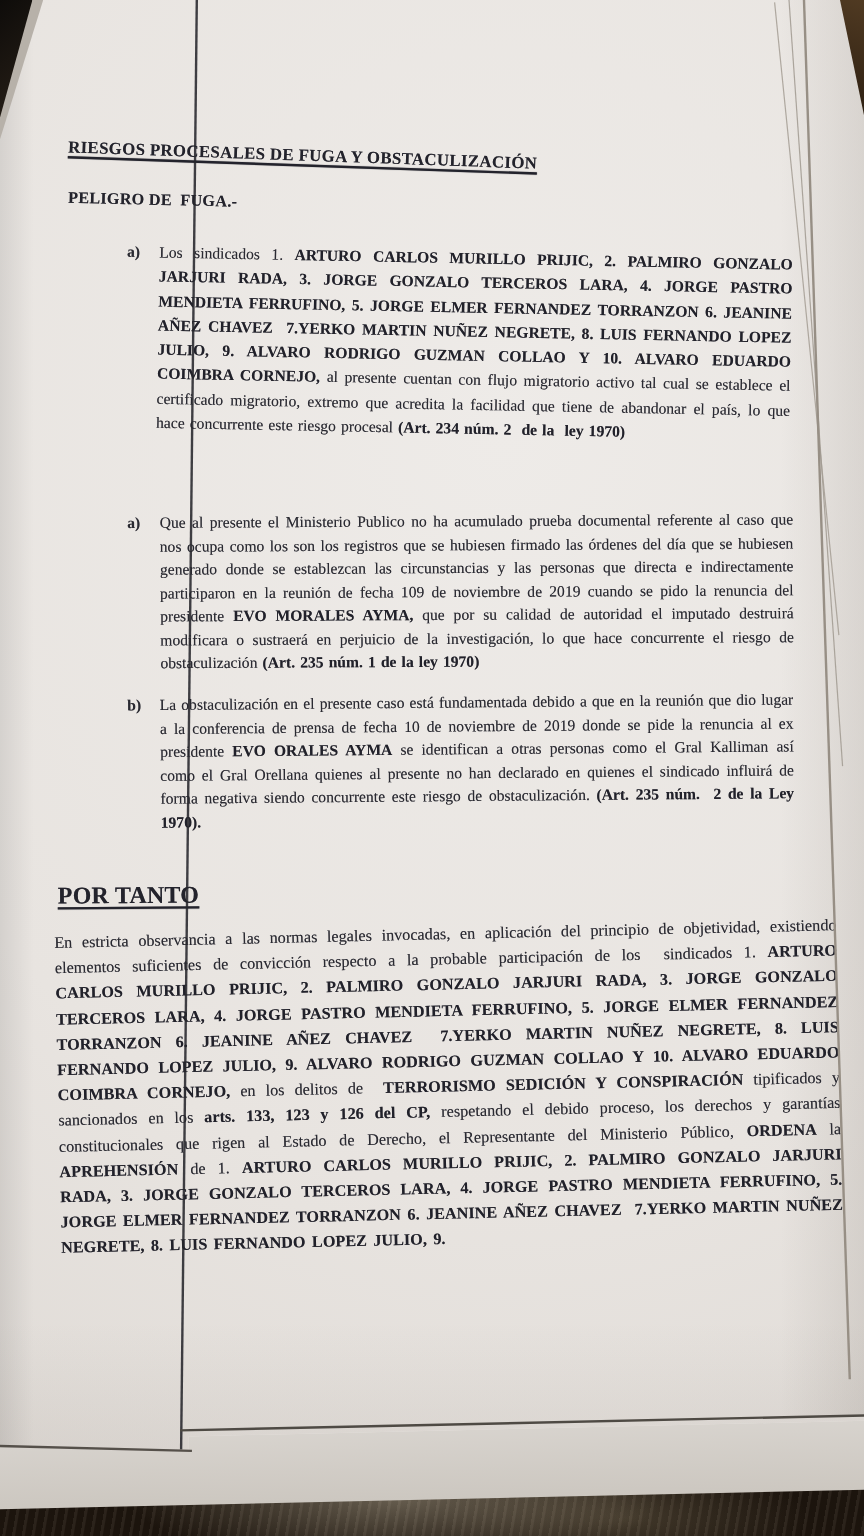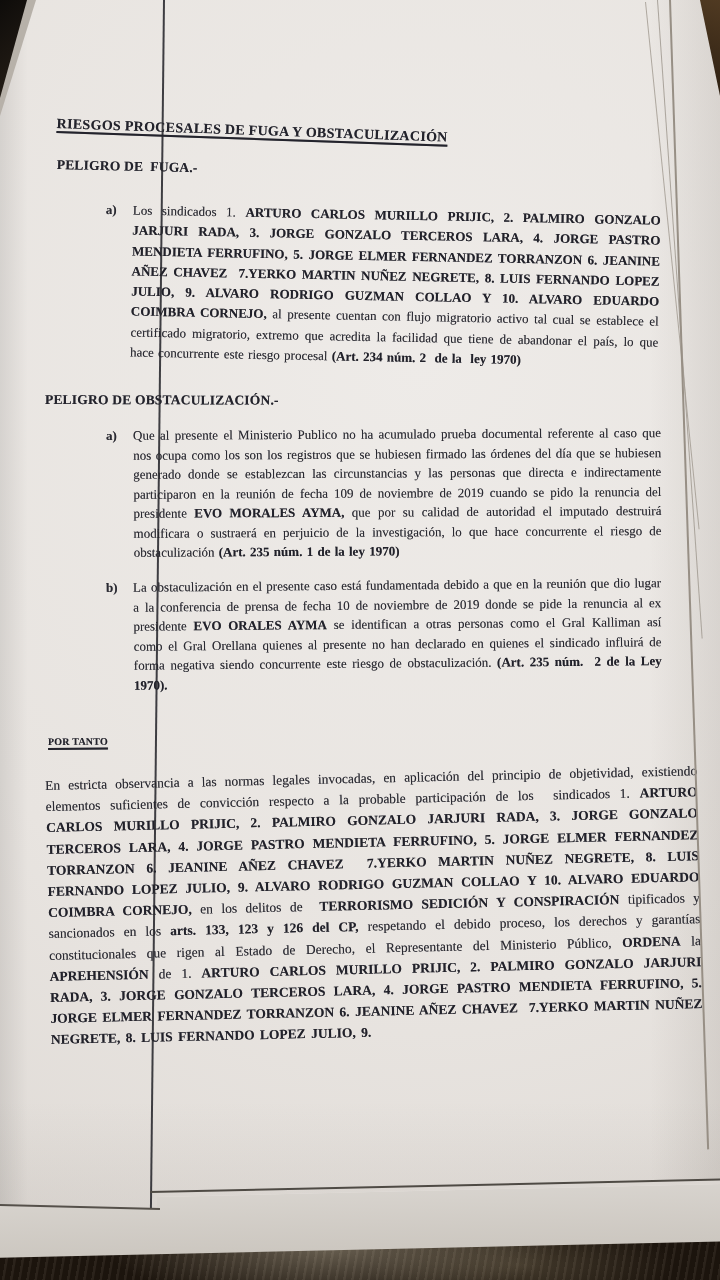--- a/index.html
+++ b/index.html
@@ -78,21 +78,21 @@
     left:57px;top:116px;width:420px;
     font-size:14px;font-weight:bold;letter-spacing:0.3px;white-space:pre;
     text-decoration:underline;text-underline-offset:3px;text-decoration-thickness:1.5px;
     transform:rotate(2deg);color:#23232c;
   }
   .hd{font-size:13.5px;font-weight:bold;white-space:pre;color:#23232c;letter-spacing:0.2px;}
   .hd-fuga{left:57px;top:157px;transform:rotate(1.3deg);}
   .hd-obst{left:45px;top:392px;transform:rotate(0.15deg);}
   .hd-portanto{
     left:48px;top:736px;transform:rotate(-0.4deg);
-    font-size:10px;text-decoration:underline;text-underline-offset:3px;text-decoration-thickness:1.5px;
+    font-size:20px;text-decoration:underline;text-underline-offset:3px;text-decoration-thickness:1.5px;
   }
   .item{position:absolute;width:555px;}
   .item .item-label{position:absolute;left:0;top:0;font-weight:bold;font-size:13px;}
   .item .rich{margin:0;padding-left:27px;}
   .rich{
     text-align:justify;white-space:pre-wrap;word-spacing:1px;
   }
   .item-a1{left:106px;top:200px;font-size:13px;line-height:20.3px;transform:rotate(1.1deg);transform-origin:left top;}
   .item-a2{left:106px;top:426px;font-size:13px;line-height:19.5px;transform:rotate(-0.3deg);transform-origin:left top;}
   .item-b1{left:106px;top:578px;font-size:13px;line-height:19.5px;transform:rotate(-0.5deg);transform-origin:left top;}
@@ -113,21 +113,20 @@
 
     <div class="tx doc-title">RIESGOS PROCESALES DE FUGA Y OBSTACULIZACIÓN</div>
 
     <div class="tx hd hd-fuga">PELIGRO DE  FUGA.-</div>
 
     <div class="tx item item-a1">
       <span class="item-label">a)</span>
       <p class="rich"><span>Los sindicados 1. </span><span class="b">ARTURO CARLOS MURILLO PRIJIC, 2. PALMIRO GONZALO JARJURI RADA, 3. JORGE GONZALO TERCEROS LARA, 4. JORGE PASTRO MENDIETA FERRUFINO, 5. JORGE ELMER FERNANDEZ TORRANZON 6. JEANINE AÑEZ CHAVEZ  7.YERKO MARTIN NUÑEZ NEGRETE, 8. LUIS FERNANDO LOPEZ JULIO, 9. ALVARO RODRIGO GUZMAN COLLAO Y 10. ALVARO EDUARDO COIMBRA CORNEJO,</span><span> al presente cuentan con flujo migratorio activo tal cual se establece el certificado migratorio, extremo que acredita la facilidad que tiene de abandonar el país, lo que hace concurrente este riesgo procesal </span><span class="b">(Art. 234 núm. 2  de la  ley 1970)</span></p>
     </div>
 
-    <div class="tx hd hd-obst">PELIGRO DE OBSTACULIZACIÓN.-</div>
 
     <div class="tx item item-a2">
       <span class="item-label">a)</span>
       <p class="rich"><span>Que al presente el Ministerio Publico no ha acumulado prueba documental referente al caso que nos ocupa como los son los registros que se hubiesen firmado las órdenes del día que se hubiesen generado donde se establezcan las circunstancias y las personas que directa e indirectamente participaron en la reunión de fecha 109 de noviembre de 2019 cuando se pido la renuncia del presidente </span><span class="b">EVO MORALES AYMA,</span><span> que por su calidad de autoridad el imputado destruirá modificara o sustraerá en perjuicio de la investigación, lo que hace concurrente el riesgo de obstaculización </span><span class="b">(Art. 235 núm. 1 de la ley 1970)</span></p>
     </div>
 
     <div class="tx item item-b1">
       <span class="item-label">b)</span>
       <p class="rich"><span>La obstaculización en el presente caso está fundamentada debido a que en la reunión que dio lugar a la conferencia de prensa de fecha 10 de noviembre de 2019 donde se pide la renuncia al ex presidente </span><span class="b">EVO ORALES AYMA</span><span> se identifican a otras personas como el Gral Kalliman así como el Gral Orellana quienes al presente no han declarado en quienes el sindicado influirá de forma negativa siendo concurrente este riesgo de obstaculización. </span><span class="b">(Art. 235 núm.  2 de la Ley 1970).</span></p>
     </div>

